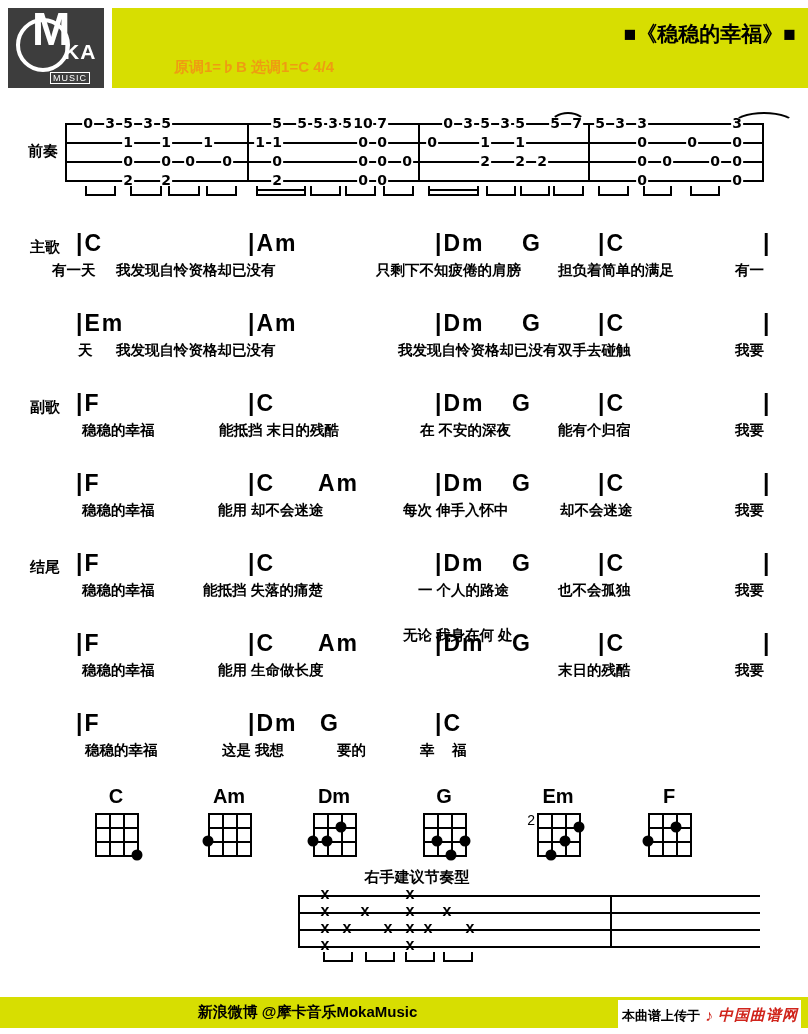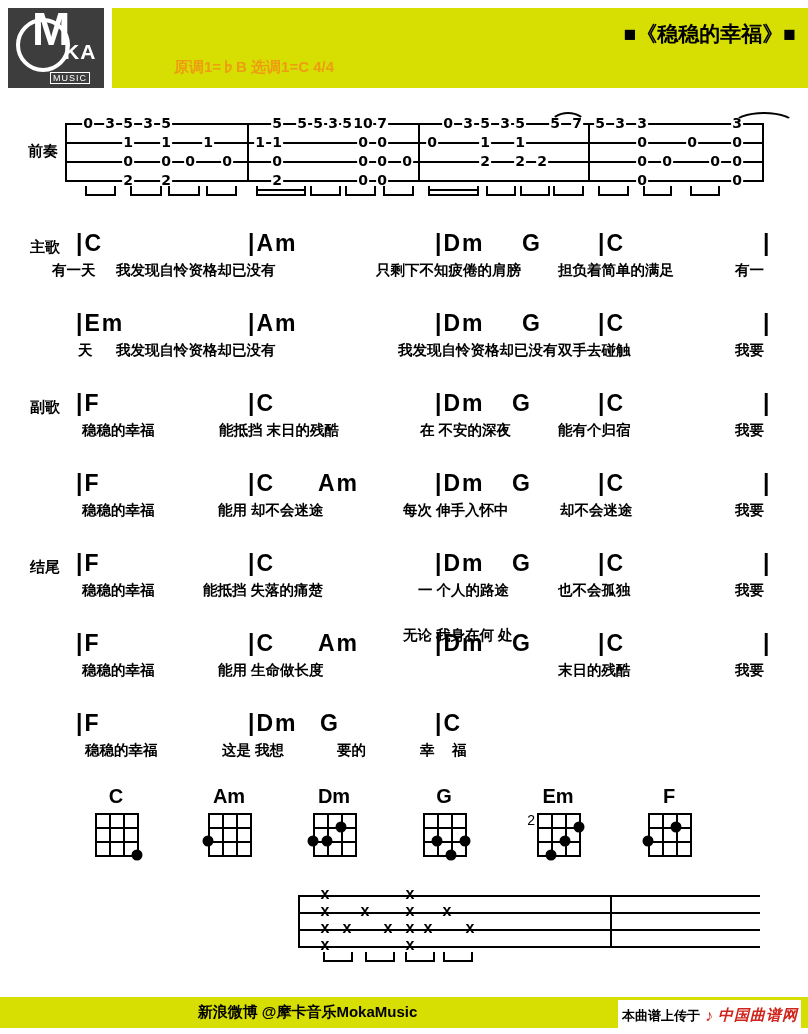--- a/index.html
+++ b/index.html
@@ -53,20 +53,21 @@
     <div class="logo-ka">KA</div>
     <div class="logo-music">MUSIC</div>
   </div>
   <div id="band">
     <div id="key-info">原调1=♭B  选调1=C  4/4</div>
     <div id="sheet-title">■《稳稳的幸福》■</div>
   </div>
 
   <div id="intro-label">前奏</div>
 
+  <div id="rhythm-title">右手建议节奏型</div>
 
   <div id="sheet-layer" style="position:absolute;left:0;top:0;width:808px;height:1034px;">
       <div class="hline" style="left: 65px; top: 123px; width: 697px;"></div>
       <div class="hline" style="left: 65px; top: 142px; width: 697px;"></div>
       <div class="hline" style="left: 65px; top: 161px; width: 697px;"></div>
       <div class="hline" style="left: 65px; top: 180px; width: 697px;"></div>
       <div class="vline" style="left: 65px; top: 123px; height: 59px;"></div>
       <div class="vline" style="left: 247px; top: 123px; height: 59px;"></div>
       <div class="vline" style="left: 418px; top: 123px; height: 59px;"></div>
       <div class="vline" style="left: 588px; top: 123px; height: 59px;"></div>

